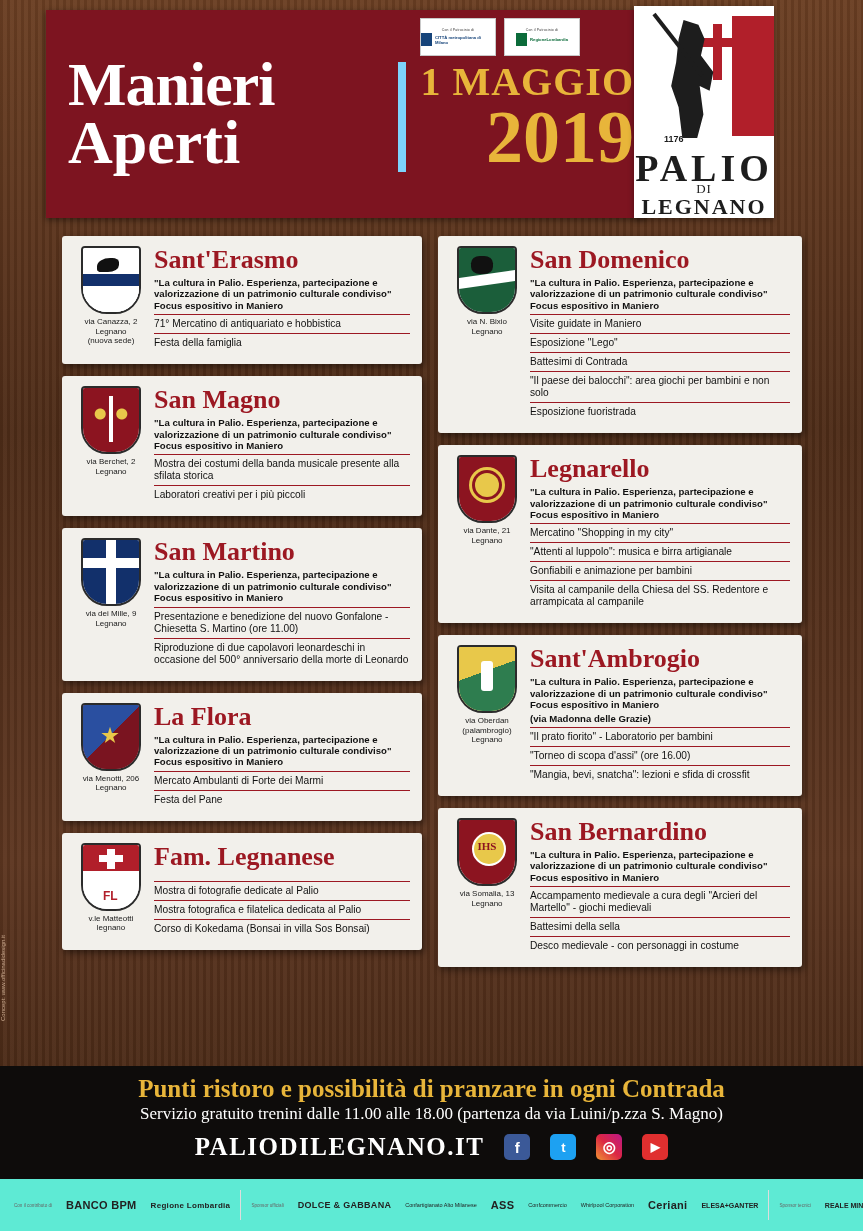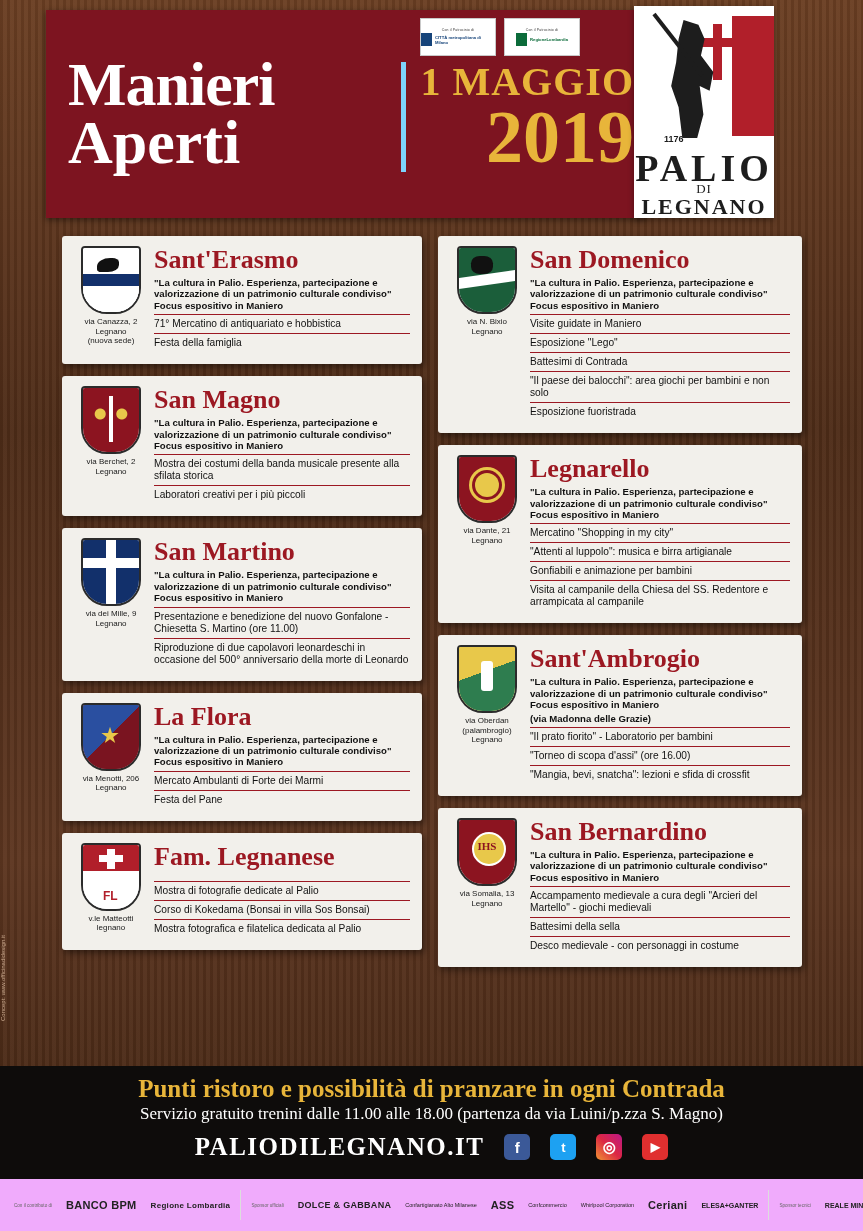--- a/index.html
+++ b/index.html
@@ -27,21 +27,21 @@
     box-shadow:0 2px 6px rgba(0,0,0,.45);
   }
   .header-inner{padding:18px 0 0 22px;}
   .title-main{
     color:#fff;font-size:62px;line-height:56px;font-weight:bold;
     letter-spacing:-1px;margin-top:28px;
   }
   .title-line2{color:#fff;font-size:62px;line-height:60px;font-weight:bold;}
   .date-block{
     position:absolute;right:12px;top:52px;text-align:right;
-    border-left:5px solid #7dd3fc;padding-left:14px;
+    border-left:8px solid #7dd3fc;padding-left:14px;
   }
   .date-1{color:#e8b53a;font-size:40px;font-weight:bold;line-height:40px;letter-spacing:1px;}
   .date-2{color:#e8b53a;font-size:74px;font-weight:bold;line-height:70px;}
   
   .patro{
     position:absolute;top:18px;left:420px;display:flex;gap:8px;
   }
   .patro-box{
     background:#fff;border:1px solid #c9c9c9;width:74px;height:36px;
     display:flex;flex-direction:column;align-items:center;justify-content:center;
@@ -181,21 +181,21 @@
     display:flex;align-items:center;justify-content:center;gap:20px;margin-top:8px;
   }
   .site-txt{color:#fff;font-size:25px;letter-spacing:1.5px;font-weight:bold;}
   .soc{width:26px;height:26px;border-radius:5px;background:#3b5998;color:#fff;
     font-family:"Liberation Sans",sans-serif;font-size:15px;font-weight:bold;
     display:flex;align-items:center;justify-content:center;}
   .soc.tw{background:#1da1f2;font-size:13px;}
   .soc.ig{background:linear-gradient(45deg,#f09433,#dc2743,#bc1888);}
   .soc.yt{background:#e02f2f;font-size:12px;}
   .sponsors{
-    position:absolute;left:0;bottom:0;width:863px;height:52px;background:#f0abfc;
+    position:absolute;left:0;bottom:0;width:863px;height:52px;background:#5eead4;
     display:flex;align-items:center;gap:6px;padding:0 10px;box-sizing:border-box;
     font-family:"Liberation Sans",sans-serif;
   }
   .sp{
     font-size:7px;color:#222;text-align:center;line-height:9px;flex:0 0 auto;
     display:flex;flex-direction:column;align-items:center;justify-content:center;
     padding:0 4px;
   }
   .sp .big{font-size:11px;font-weight:bold;letter-spacing:.3px;}
   .sp .cap{font-size:4.6px;color:#666;}
@@ -359,22 +359,22 @@
               <div class="crossh"></div>
               <div class="fl">FL</div>
           </div>
           <div class="addr" style="white-space:pre-line">v.le Matteotti
 legnano</div>
         </div>
         <div class="card-body">
           <div class="contrada-name">Fam. Legnanese</div>
           <div class="evt-list" style="margin-top:10px">
             <div class="evt">Mostra di fotografie dedicate al Palio</div>
+            <div class="evt">Mostra fotografica e filatelica dedicata al Palio</div>
             <div class="evt">Corso di Kokedama (Bonsai in villa Sos Bonsai)</div>
-            <div class="evt">Mostra fotografica e filatelica dedicata al Palio</div>
           </div>
         </div>
       </div>
     </div>
 
   </div>
 
   <div class="col-right">
 
     <div class="card">

